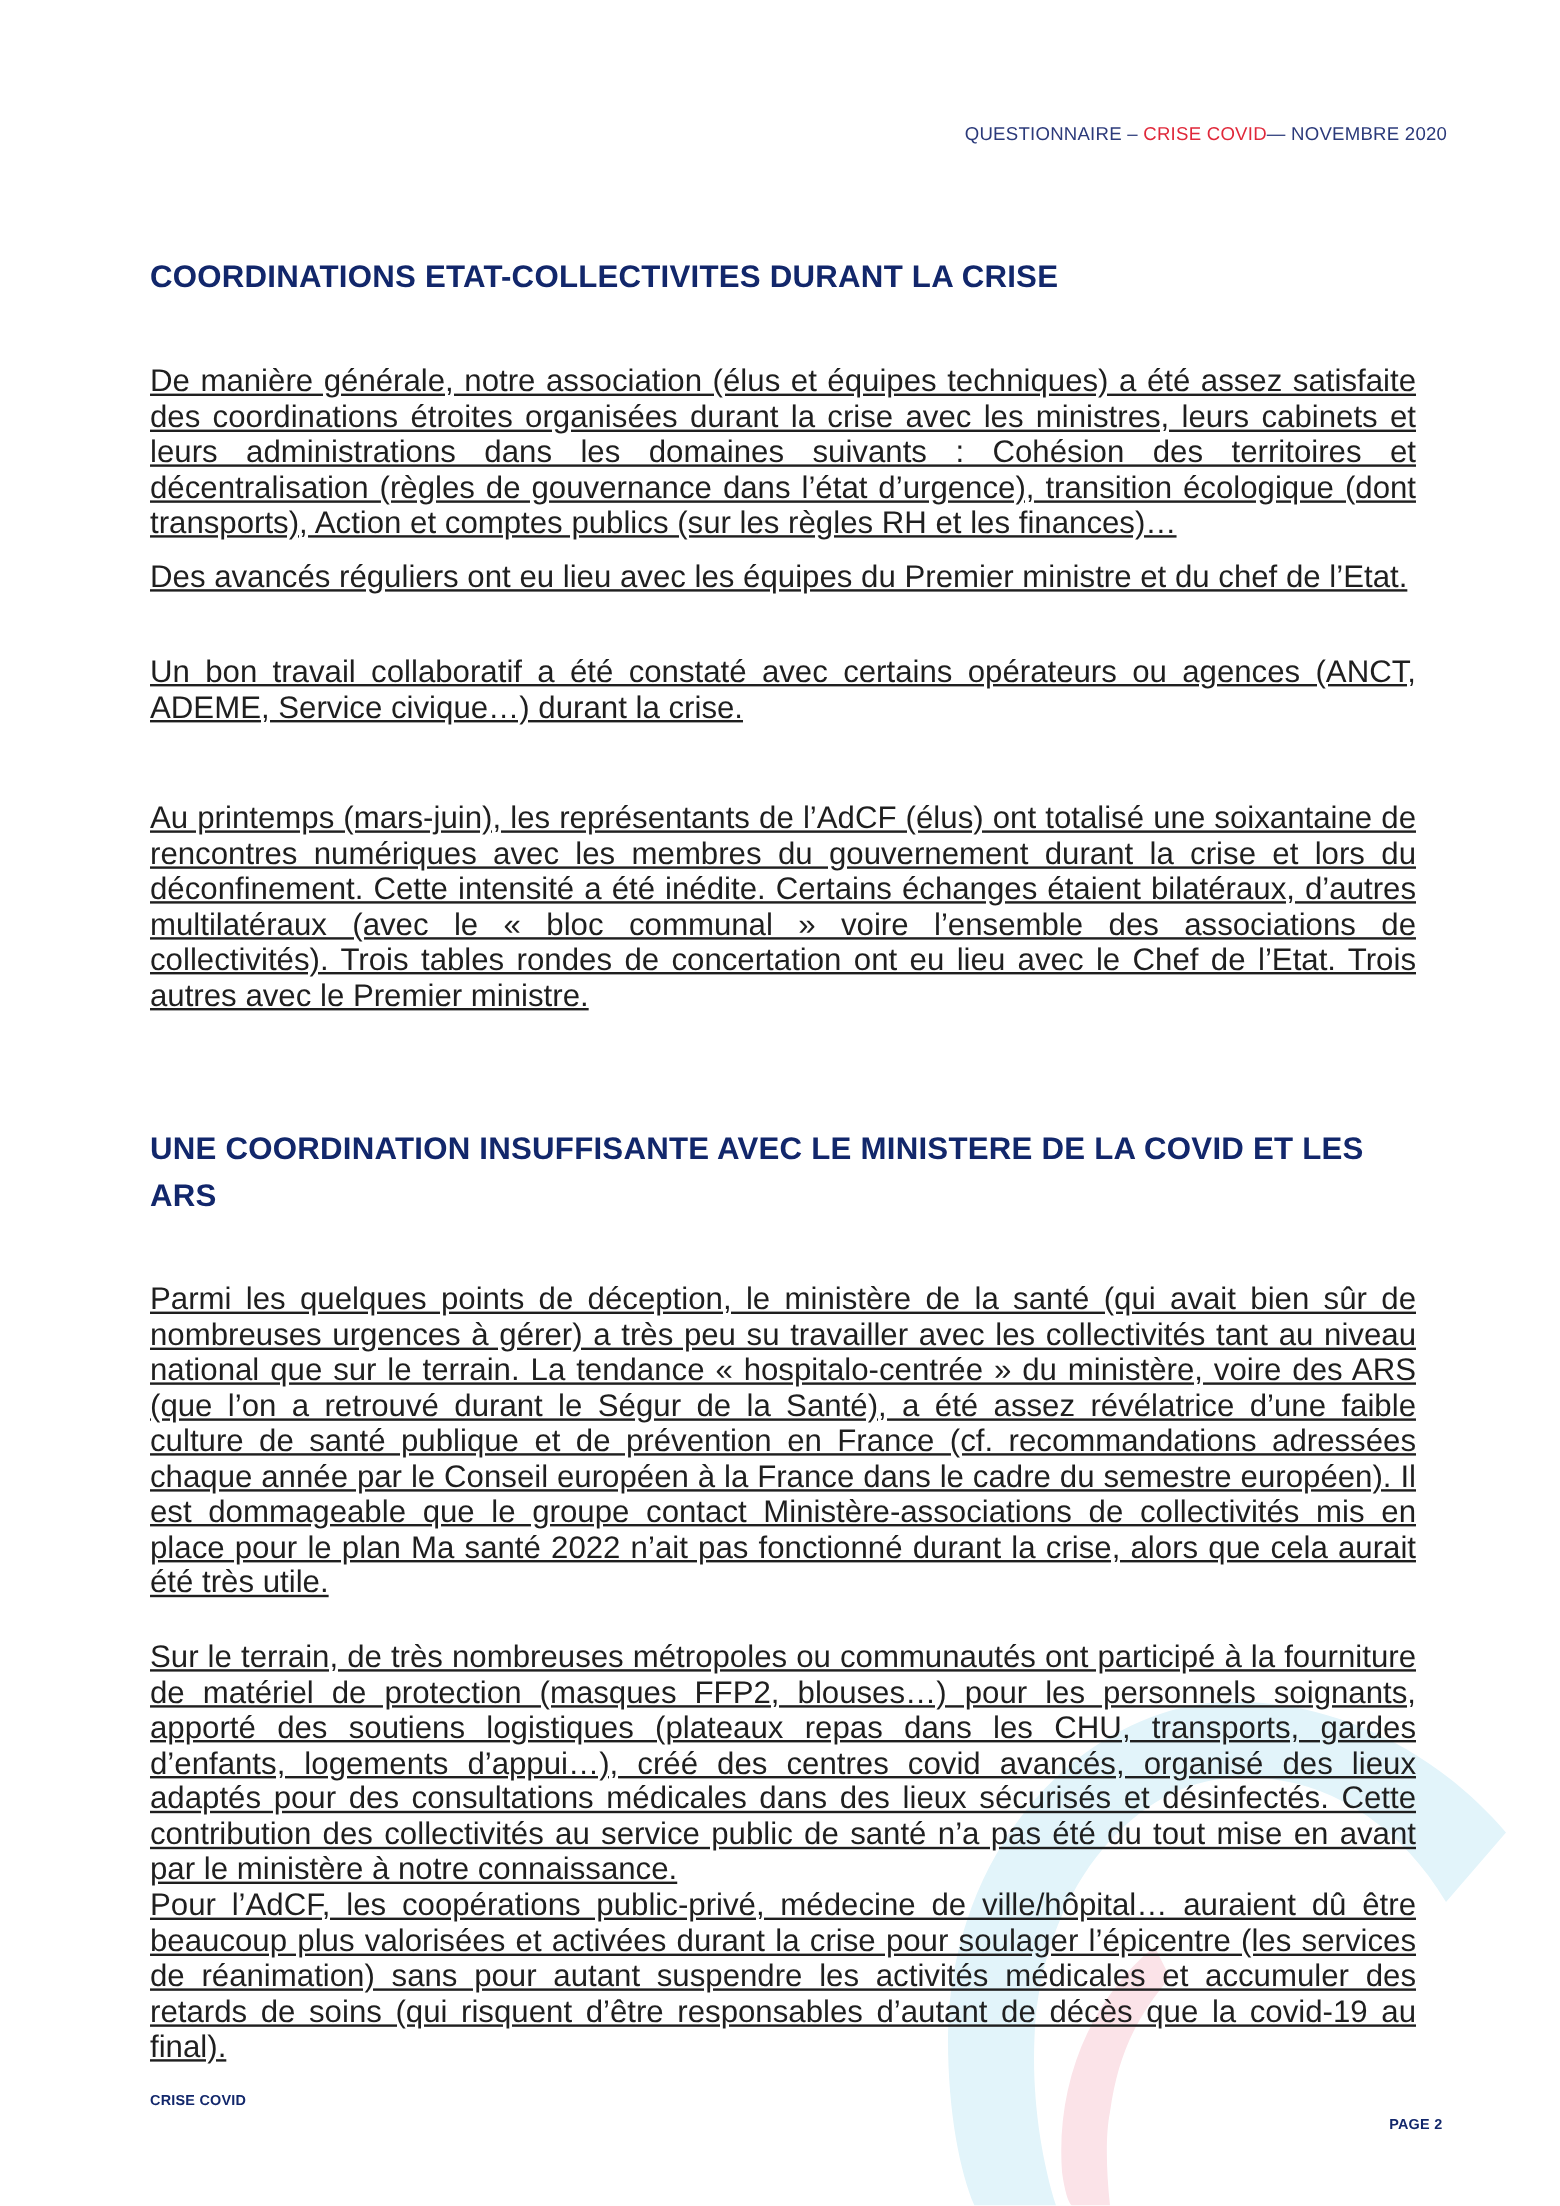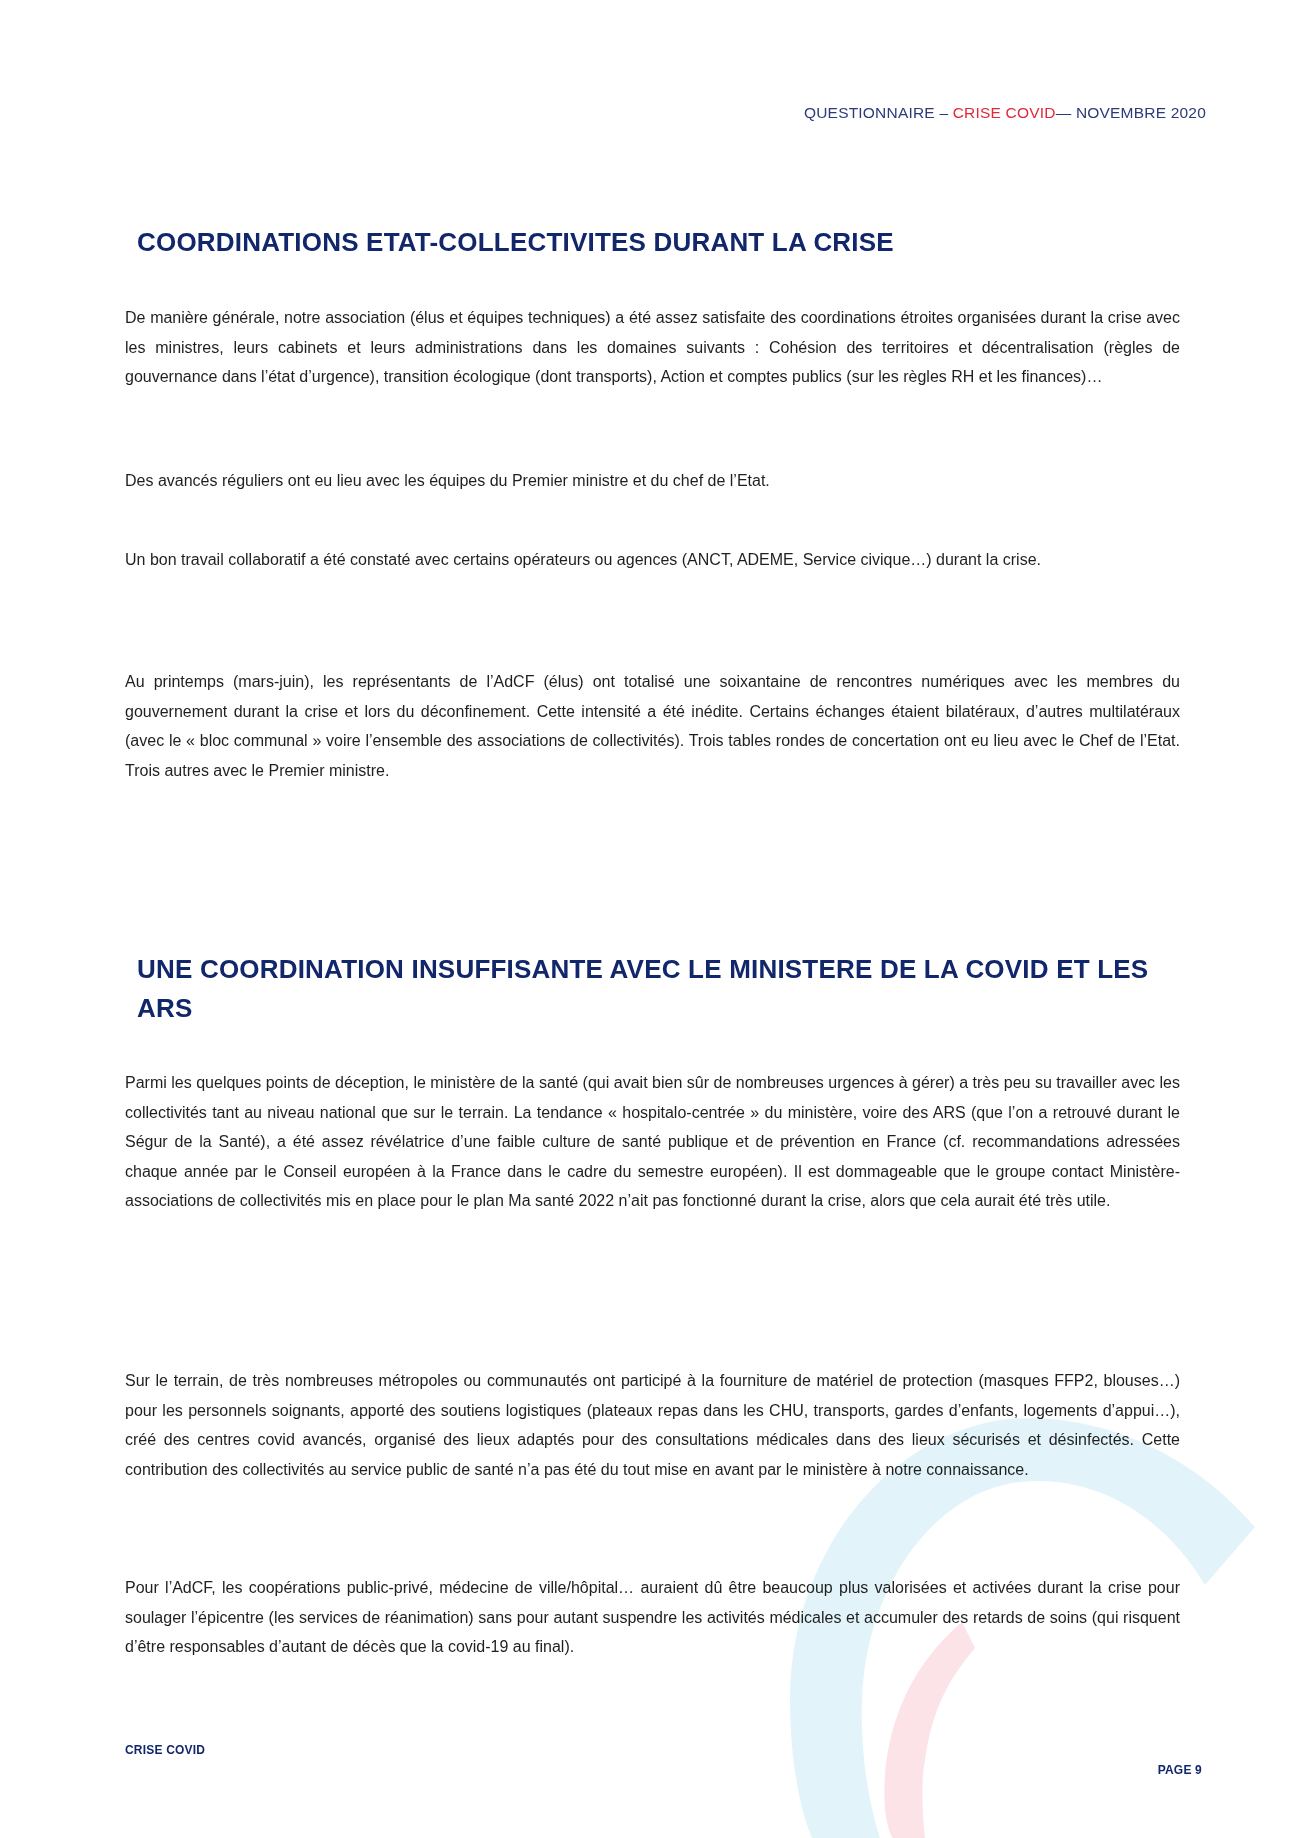--- a/index.html
+++ b/index.html
@@ -11,30 +11,31 @@
     .header {
       position: absolute; right: 118px; top: 104px;
       font-family: "Liberation Sans", sans-serif; font-size: 15.5px; letter-spacing: 0.2px;
       color: #2b3a7a; z-index: 2; white-space: nowrap;
     }
     .header .red { color: #e0283a; }
 
     .content { position: absolute; left: 125px; width: 1055px; top: 0; z-index: 2; }
 
     h2.section-title {
-      position: absolute; left: 0; margin: 12px; width: 1055px;
+      position: absolute; left: 0; margin: 0; width: 1055px;
       font-family: "Liberation Sans", sans-serif; font-weight: bold;
       font-size: 26px; line-height: 39px; color: #12276b; letter-spacing: 0.2px;
     }
 
     p.para {
       position: absolute; left: 0; margin: 0; width: 1055px;
-      font-family: "Liberation Sans", sans-serif; font-size: 16px;
+      font-family: "Liberation Sans", sans-serif; font-size: 26px;
       line-height: 29.5px; color: #1f1f1f; text-align: justify;
       hyphens: auto;
+      text-decoration: underline;
     }
 
     .footer-left {
       position: absolute; left: 125px; top: 1743px;
       font-family: "Liberation Sans", sans-serif; font-weight: bold; font-size: 12px;
       color: #12276b; z-index: 2; letter-spacing: 0.2px;
     }
     .footer-right {
       position: absolute; right: 122px; top: 1763px;
       font-family: "Liberation Sans", sans-serif; font-weight: bold; font-size: 12px;
@@ -66,14 +67,14 @@
     <p class="para" style="top:667px;">Au printemps (mars-juin), les représentants de l’AdCF (élus) ont totalisé une soixantaine de rencontres numériques avec les membres du gouvernement durant la crise et lors du déconfinement. Cette intensité a été inédite. Certains échanges étaient bilatéraux, d’autres multilatéraux (avec le « bloc communal » voire l’ensemble des associations de collectivités). Trois tables rondes de concertation ont eu lieu avec le Chef de l’Etat. Trois autres avec le Premier ministre.</p>
 
     <h2 class="section-title" style="top:938px;">UNE COORDINATION INSUFFISANTE AVEC LE MINISTERE DE LA COVID ET LES ARS</h2>
 
     <p class="para" style="top:1068px;">Parmi les quelques points de déception, le ministère de la santé (qui avait bien sûr de nombreuses urgences à gérer) a très peu su travailler avec les collectivités tant au niveau national que sur le terrain. La tendance « hospitalo-centrée » du ministère, voire des ARS (que l’on a retrouvé durant le Ségur de la Santé), a été assez révélatrice d’une faible culture de santé publique et de prévention en France (cf. recommandations adressées chaque année par le Conseil européen à la France dans le cadre du semestre européen). Il est dommageable que le groupe contact Ministère-associations de collectivités mis en place pour le plan Ma santé 2022 n’ait pas fonctionné durant la crise, alors que cela aurait été très utile.</p>
     <p class="para" style="top:1366px;">Sur le terrain, de très nombreuses métropoles ou communautés ont participé à la fourniture de matériel de protection (masques FFP2, blouses…) pour les personnels soignants, apporté des soutiens logistiques (plateaux repas dans les CHU, transports, gardes d’enfants, logements d’appui…), créé des centres covid avancés, organisé des lieux adaptés pour des consultations médicales dans des lieux sécurisés et désinfectés. Cette contribution des collectivités au service public de santé n’a pas été du tout mise en avant par le ministère à notre connaissance.</p>
     <p class="para" style="top:1573px;">Pour l’AdCF, les coopérations public-privé, médecine de ville/hôpital… auraient dû être beaucoup plus valorisées et activées durant la crise pour soulager l’épicentre (les services de réanimation) sans pour autant suspendre les activités médicales et accumuler des retards de soins (qui risquent d’être responsables d’autant de décès que la covid-19 au final).</p>
   </div>
 
   <div class="footer-left">CRISE COVID</div>
-  <div class="footer-right">PAGE 9</div>
+  <div class="footer-right">PAGE 2</div>
 </div>
 
 </body></html>

